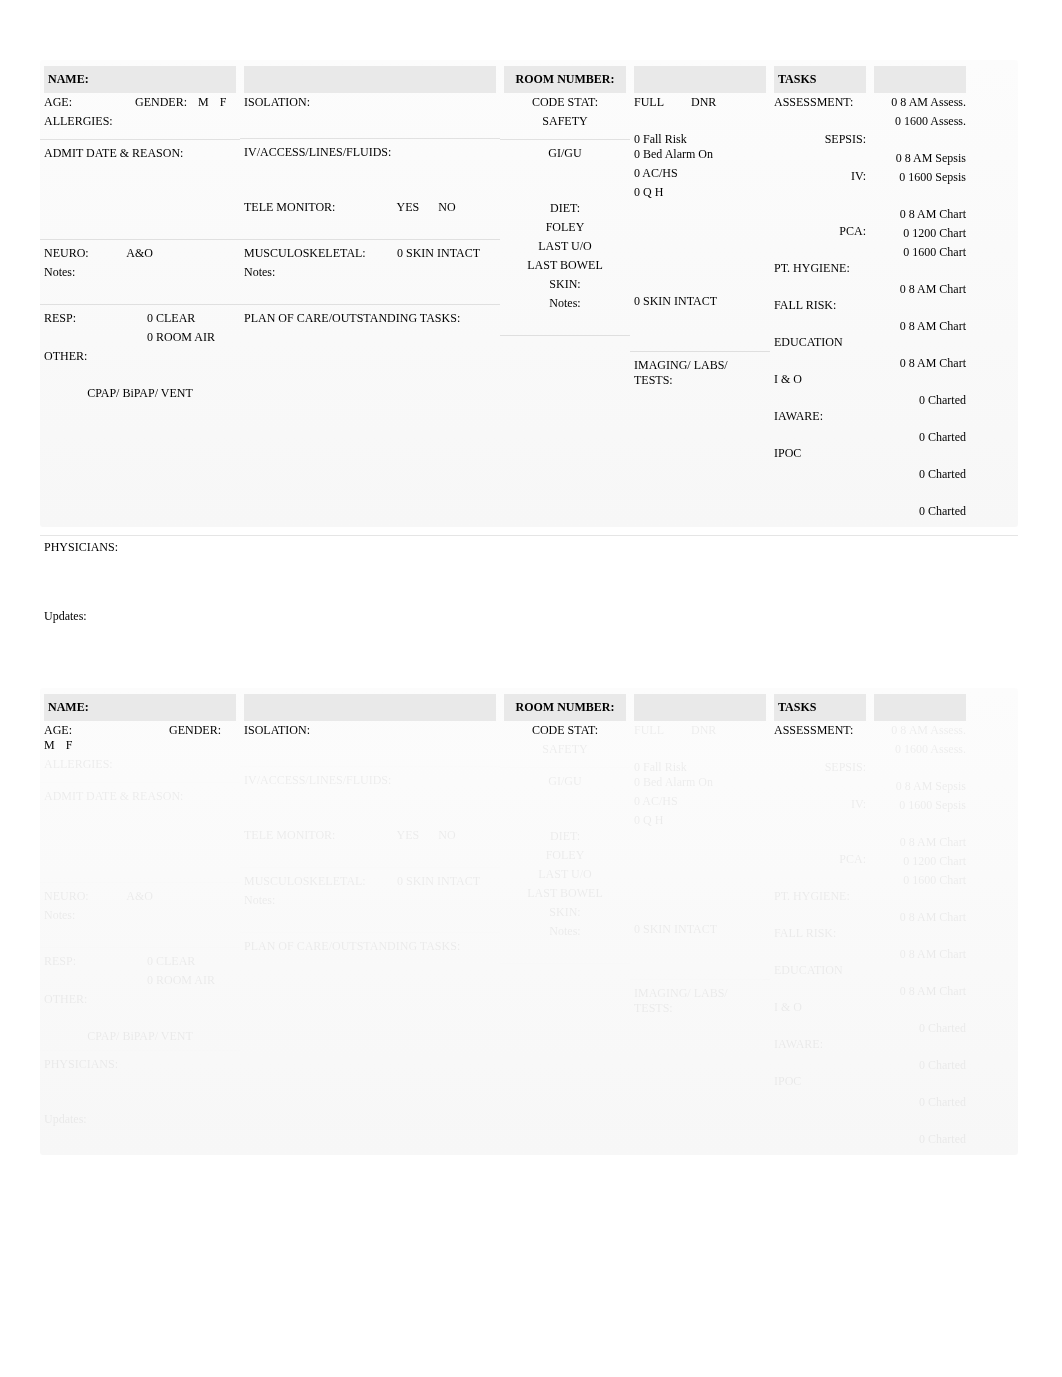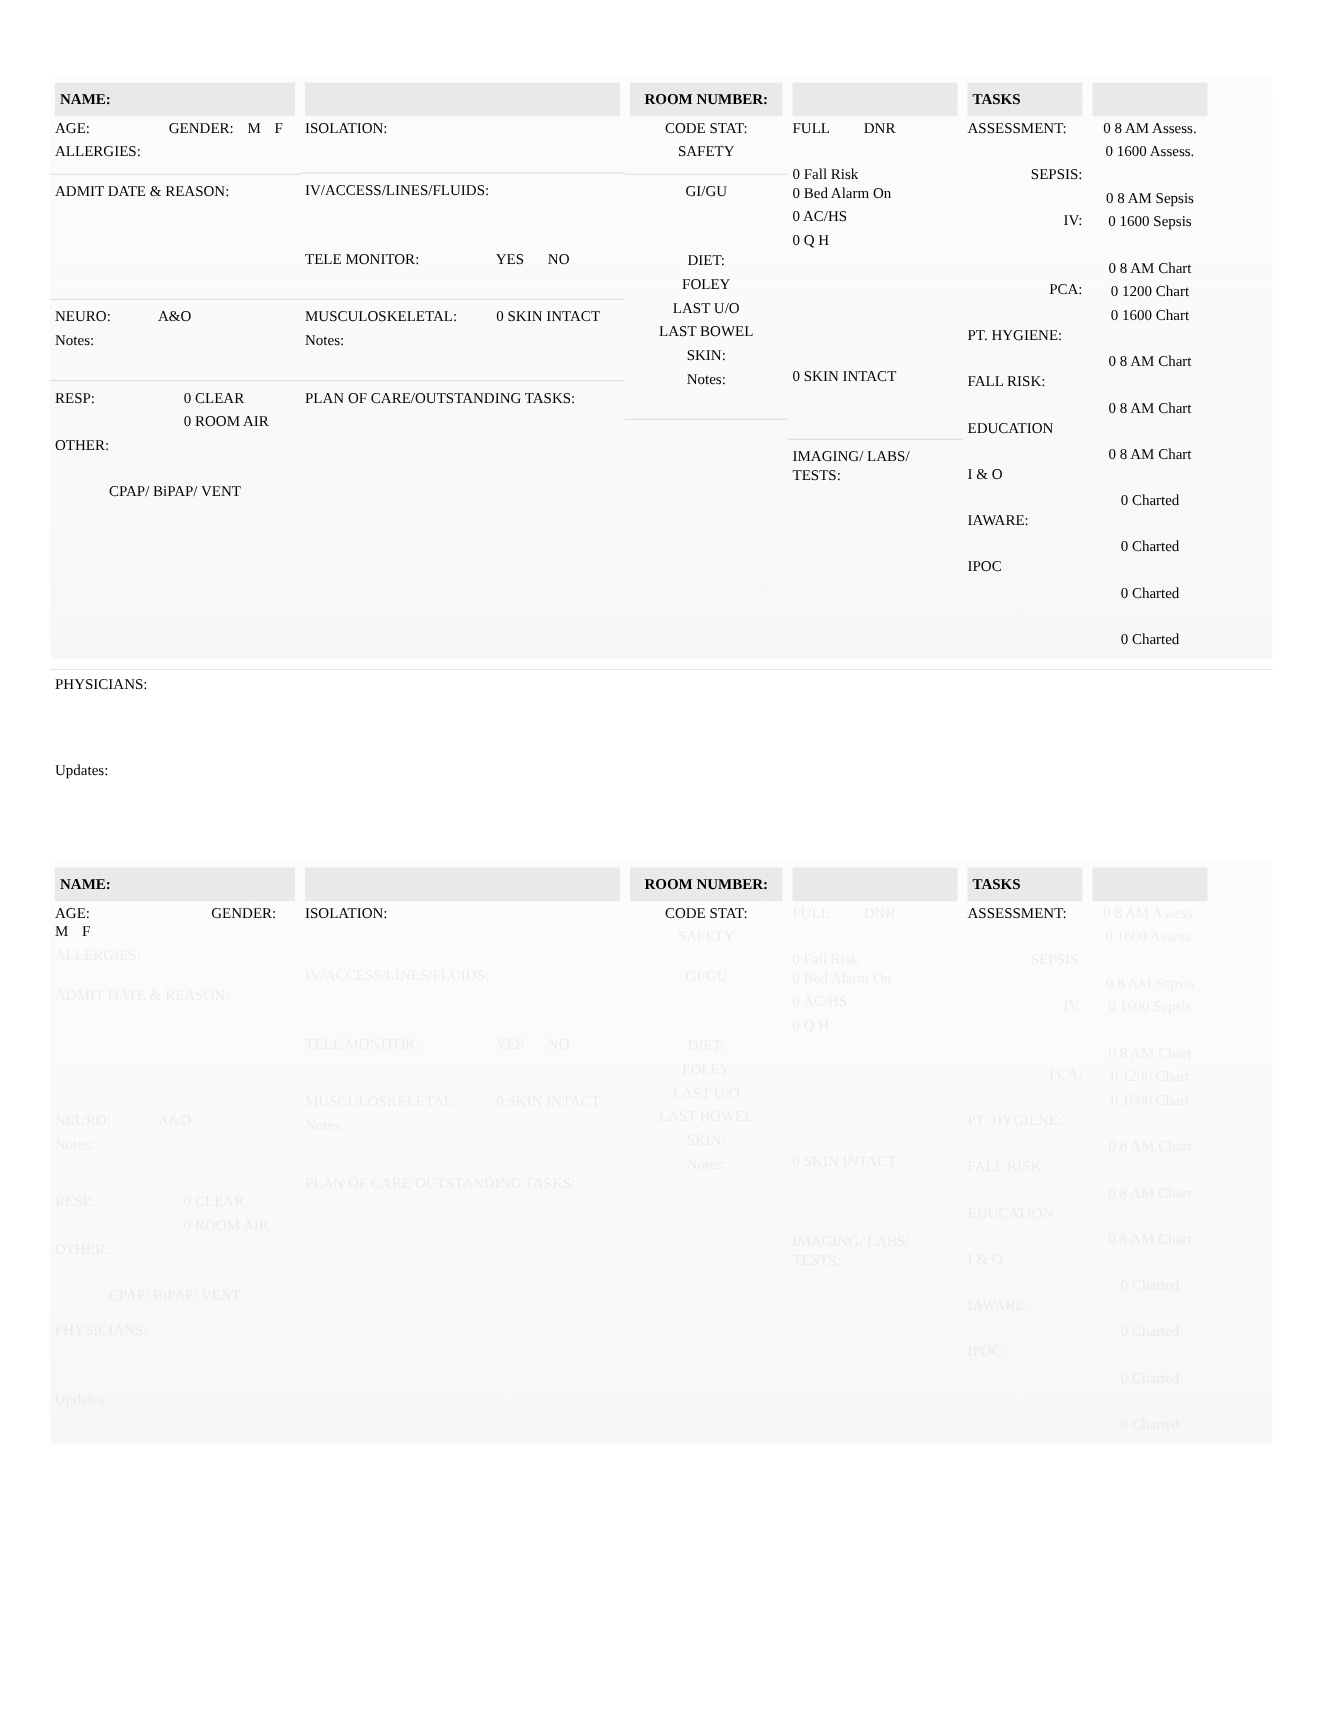--- a/index.html
+++ b/index.html
@@ -39,21 +39,21 @@
   .updates-outer {
     margin-top: 10px;
     padding: 4px;
   }
   .dim-card {
     position: relative;
   }
   .dim-card .content-dim {
     opacity: 0.06;
   }
-  .task-status { text-align: center; white-space: nowrap; }
+  .task-status { text-align: right; white-space: nowrap; }
   .inline-block { display:inline-block; }
   .small-gap { height: 4px; }
   .gender-opts span { margin-right: 8px; text-align: center; }
 </style>
 </head>
 <body>
 
 <div class="page">
 
 <div class="card">

